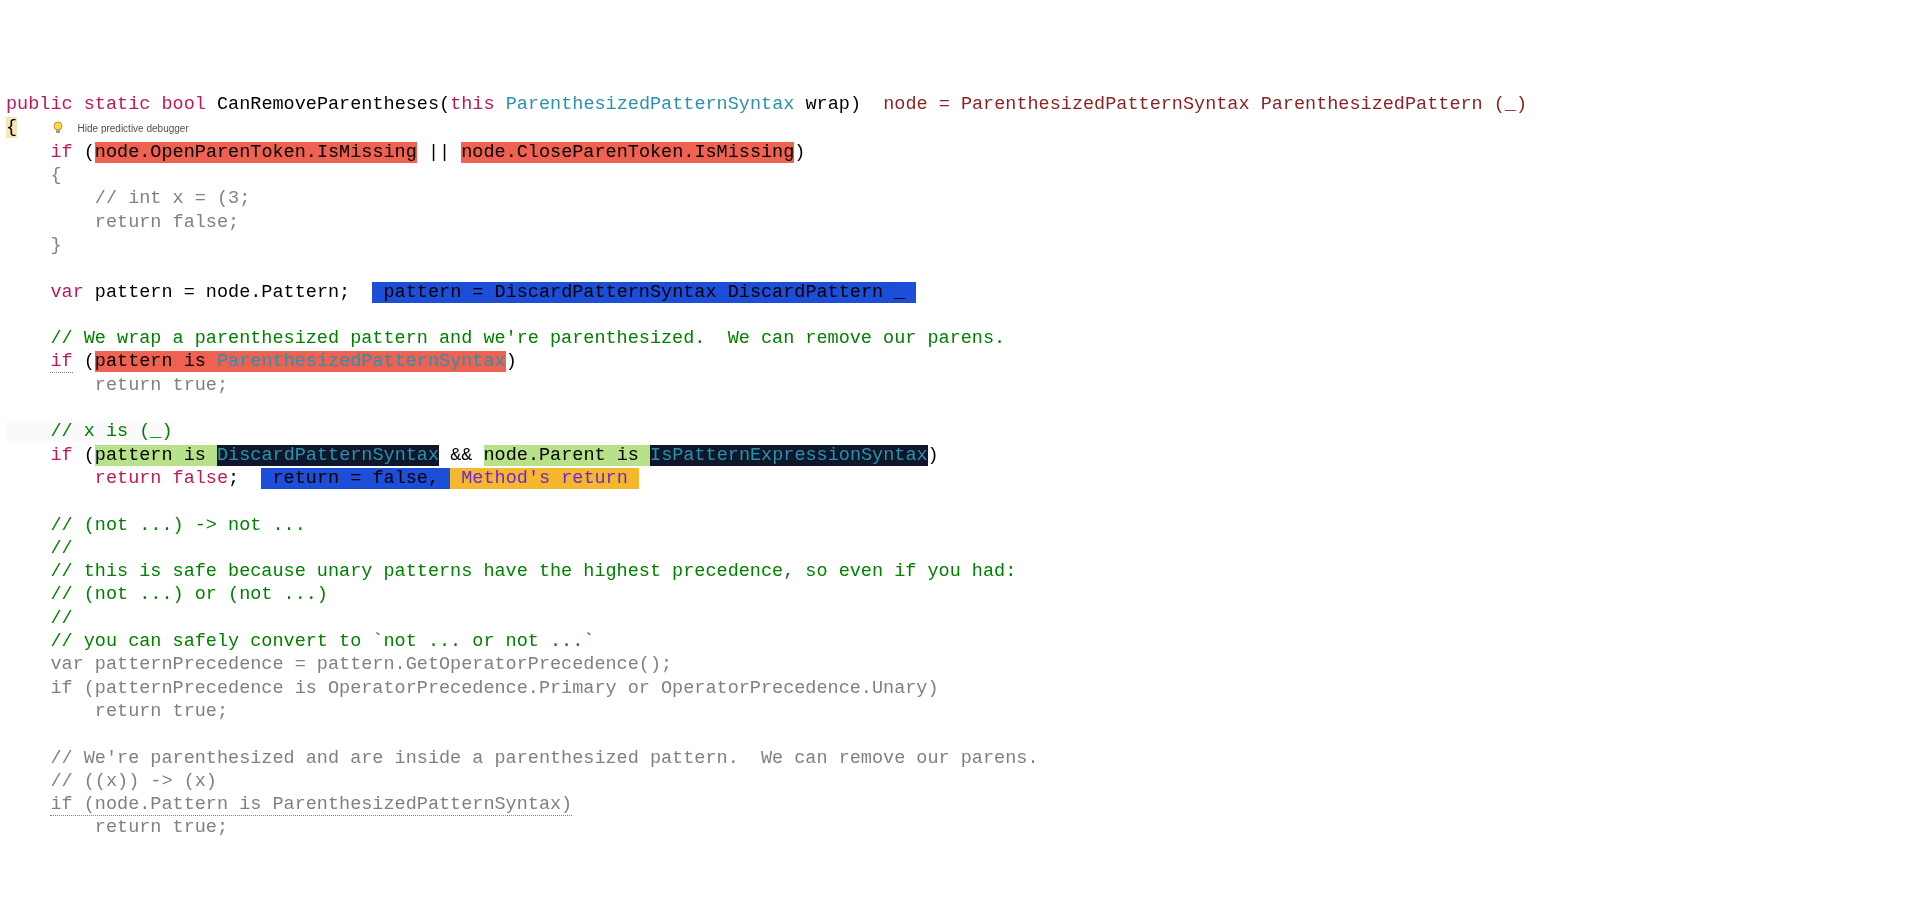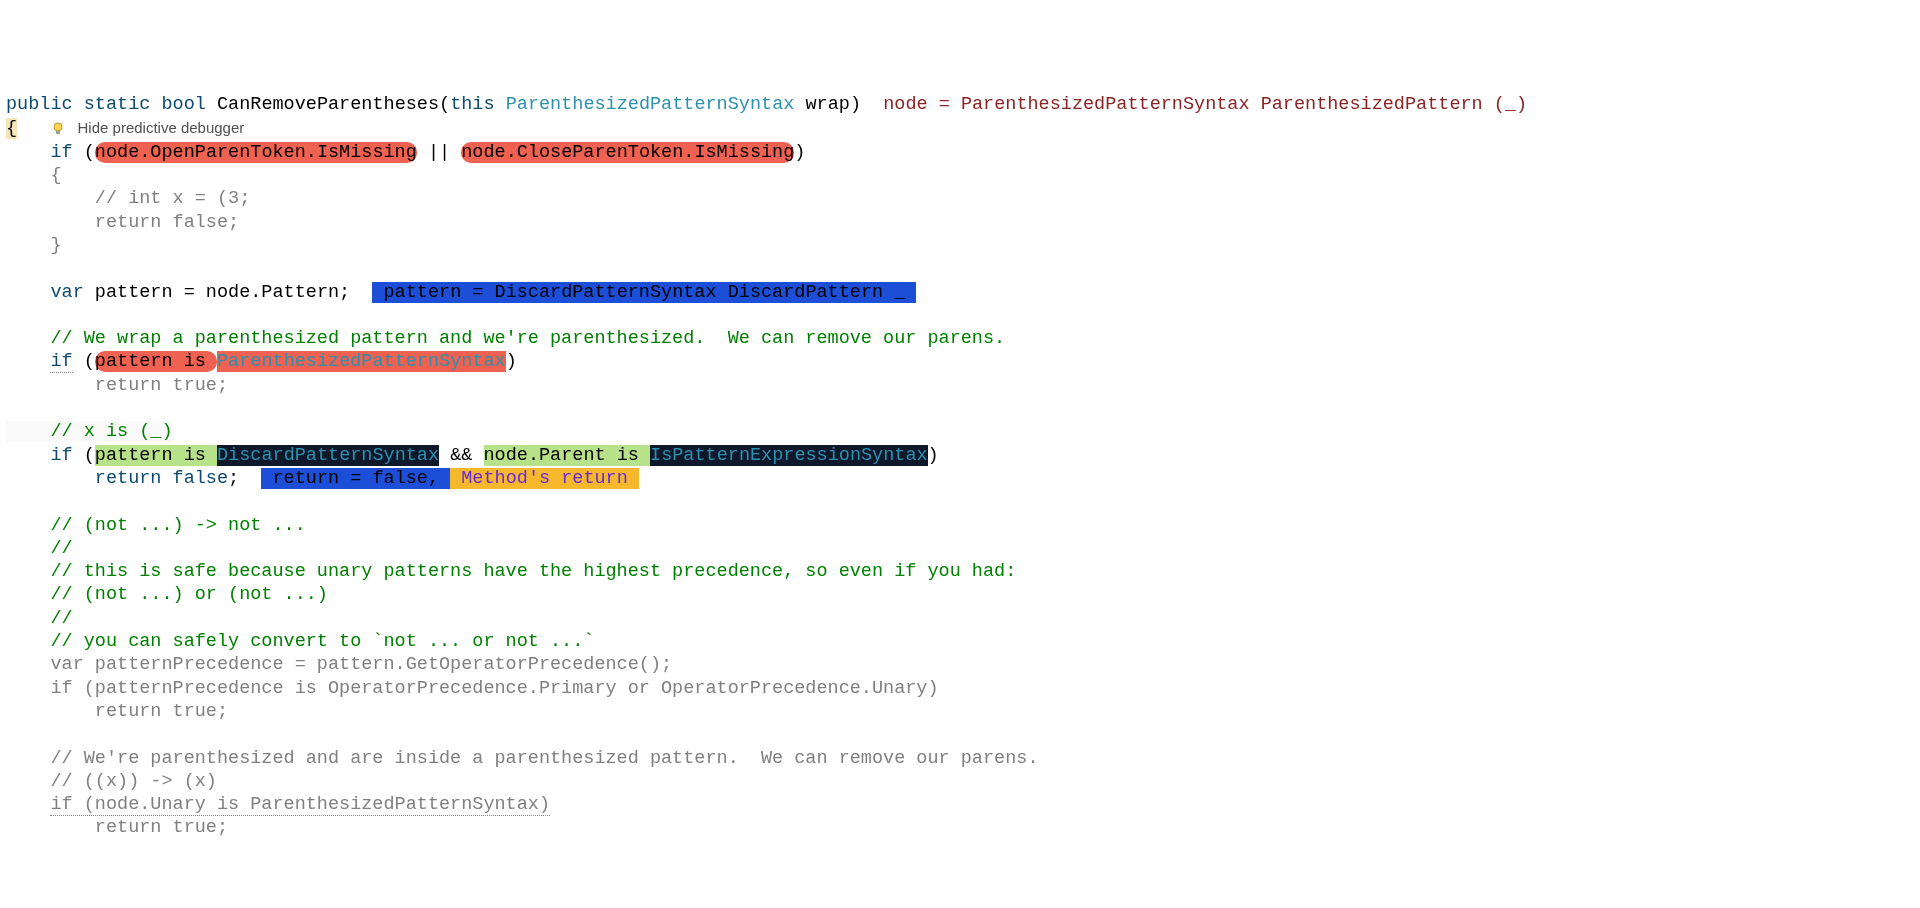--- a/index.html
+++ b/index.html
@@ -9,32 +9,31 @@
     }
     body {
       font-family: 'Consolas', 'Courier New', monospace;
       font-size: 18.5px;
       background: #ffffff;
       color: #000000;
       line-height: 23.3px;
       white-space: pre;
       padding-left: 6px;
     }
-    .kw-blue { color: #0c4a6e; text-align: right; }
+    .kw-blue { color: #be185d; text-align: right; }
     .kw-type { color: #2b91af; }
     .comment { color: #008000; }
     .comment-inactive { color: #808080; }
     .inactive { color: #808080; }
     .debug-info {
       color: #8a2424;
     }
     .hl-red {
       background: #ef6150;
       color: #000000;
-      border-radius: 10px;
     }
     .hl-red-type {
       background: #ef6150;
       color: #2b91af;
     }
     .hl-cyan {
       background: #1d4ed8;
       color: #000000;
     }
     .hl-yellow-green {
@@ -52,21 +51,21 @@
     }
     .bulb-icon {
       display: inline-block;
       width: 16px;
       height: 16px;
       vertical-align: middle;
     }
     .hide-debugger {
       color: #505050;
       font-family: -apple-system, 'Segoe UI', sans-serif;
-      font-size: 15px;
+      font-size: 10px;
     }
     .bracket-bg {
       background: #f5e6b8;
     }
     .current-line {
       background: #fafafa;
     }
     .dotted-underline {
       border-bottom: 1px dotted #808080;
     }
@@ -102,18 +101,18 @@
 <span>    <span class="comment">// this is safe because unary patterns have the highest precedence, so even if you had:</span></span>
 <span>    <span class="comment">// (not ...) or (not ...)</span></span>
 <span>    <span class="comment">//</span></span>
 <span>    <span class="comment">// you can safely convert to `not ... or not ...`</span></span>
 <span class="inactive">    <span>var patternPrecedence = pattern.GetOperatorPrecedence();</span></span>
 <span class="inactive">    <span>if (patternPrecedence is OperatorPrecedence.Primary or OperatorPrecedence.Unary)</span></span>
 <span class="inactive">    <span>    return true;</span></span>
 <span></span>
 <span>    <span class="comment-inactive">// We're parenthesized and are inside a parenthesized pattern.  We can remove our parens.</span></span>
 <span>    <span class="comment-inactive">// ((x)) -&gt; (x)</span></span>
-<span class="inactive">    <span class="dotted-underline">if (node.Unary is ParenthesizedPatternSyntax)</span></span>
+<span class="inactive">    <span class="dotted-underline">if (node.Pattern is ParenthesizedPatternSyntax)</span></span>
 <span class="inactive">    <span>    return true;</span></span>
 </div>
 
 
 
 
 </body></html>

